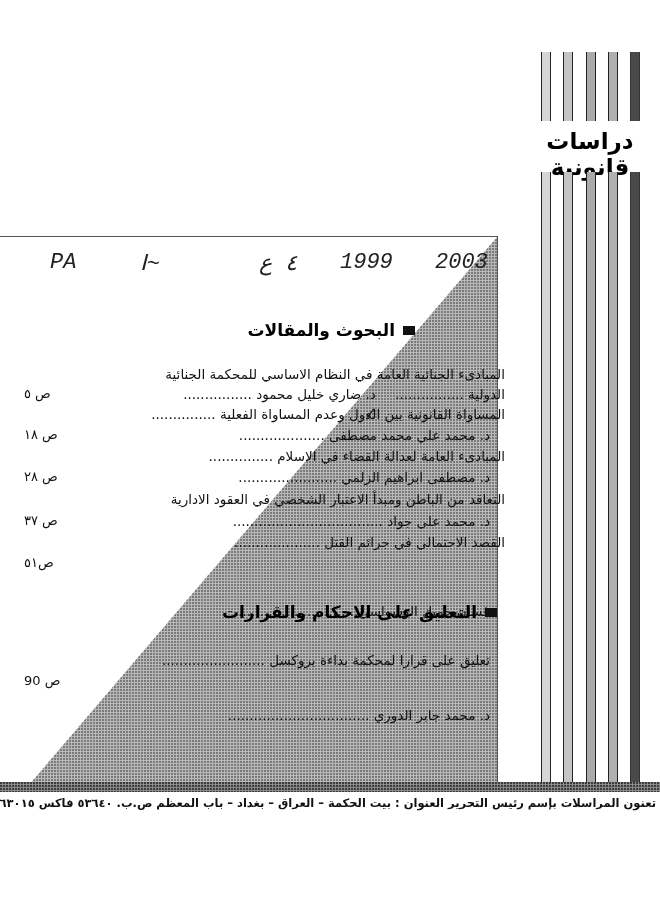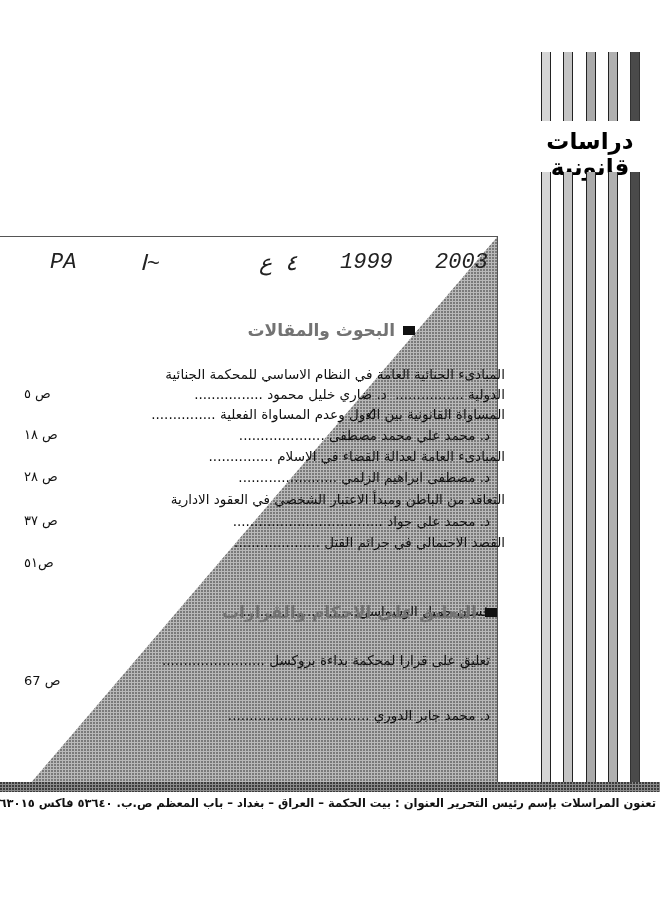--- a/index.html
+++ b/index.html
@@ -57,21 +57,21 @@
     position:absolute; left:0; top:782px; width:660px; height:10px;
   }
 
   
   .handwritten {
     position:absolute; top:250px; left:40px; width:450px; height:30px;
     font-family:"DejaVu Serif", serif; font-style:italic; font-size:22px; color:#222;
   }
   .handwritten span { position:absolute; top:0;font-family:Liberation Mono, monospace; }
   .section-title {
-    position:absolute; direction:rtl; font-weight:bold; font-size:17px; color:#737373;
+    position:absolute; direction:rtl; font-weight:bold; font-size:17px; color:#000000;
     display:flex; align-items:center; gap:8px;
   }
   .bullet-sq { width:12px; height:9px; background:#111; display:inline-block; }
   .line {
     position:absolute; direction:rtl; font-size:13.5px; color:#111; white-space:nowrap;
     font-family:"DejaVu Sans", sans-serif;
   }
   .page-ref { position:absolute; direction:rtl; font-size:13px; white-space:nowrap; }
   .checkmark {
     position:absolute; font-size:16px; color:#111; transform:rotate(0deg);
@@ -118,21 +118,21 @@
 </div>
 
 <div class="section-title" style="right:245px; top:320px;">
   <span class="bullet-sq"></span>
   <span>البحوث والمقالات</span>
 </div>
 
 <div class="line" style="right:155px; top:366px;">المبادىء الجنائية العامة في النظام الاساسي للمحكمة الجنائية</div>
 <div class="line" style="right:155px; top:386px; width:340px;">
   <span>الدولية ................</span>
-  <span style="margin-right:4px;">د. ضاري خليل محمود ................</span>
+  <span style="margin-right:15px;">د. ضاري خليل محمود ................</span>
 </div>
 <div class="page-ref" style="left:24px; top:386px;">ص ٥</div>
 
 <div class="checkmark" style="left:364px; top:404px;">✓</div>
 <div class="line" style="right:155px; top:406px;text-align:right;">المساواة القانونية بين الدول وعدم المساواة الفعلية ...............</div>
 <div class="line" style="right:170px; top:427px;">د. محمد علي محمد مصطفى ....................</div>
 <div class="page-ref" style="left:24px; top:427px;">ص ١٨</div>
 
 <div class="line" style="right:155px; top:448px;">المبادىء العامة لعدالة القضاء في الاسلام ...............</div>
 <div class="line" style="right:170px; top:469px;">د. مصطفى ابراهيم الزلمي .......................</div>
@@ -146,15 +146,15 @@
 <div class="line" style="right:170px; top:555px;margin-top:48px;">غسان جميل الوسواسي.............................</div>
 <div class="page-ref" style="left:24px; top:555px;">ص٥١</div>
 
 <div class="section-title" style="right:163px; top:602px;">
   <span class="bullet-sq"></span>
   <span>التعليق على الاحكام والقرارات</span>
 </div>
 
 <div class="line" style="right:170px; top:652px;">تعليق على قرارا لمحكمة بداءة بروكسل ........................</div>
 <div class="line" style="right:170px; top:707px;">د. محمد جابر الدوري .................................</div>
-<div class="page-ref" style="left:24px; top:673px;">ص 67</div>
+<div class="page-ref" style="left:24px; top:673px;">ص 90</div>
 
 <div class="footer">تعنون المراسلات بإسم رئيس التحرير العنوان : بيت الحكمة – العراق – بغداد – باب المعظم ص.ب. ٥٣٦٤٠ فاكس ٨٨٦٣٠١٥ – هاتف ٤١٤١٢٠١</div>
 
 </body></html>

